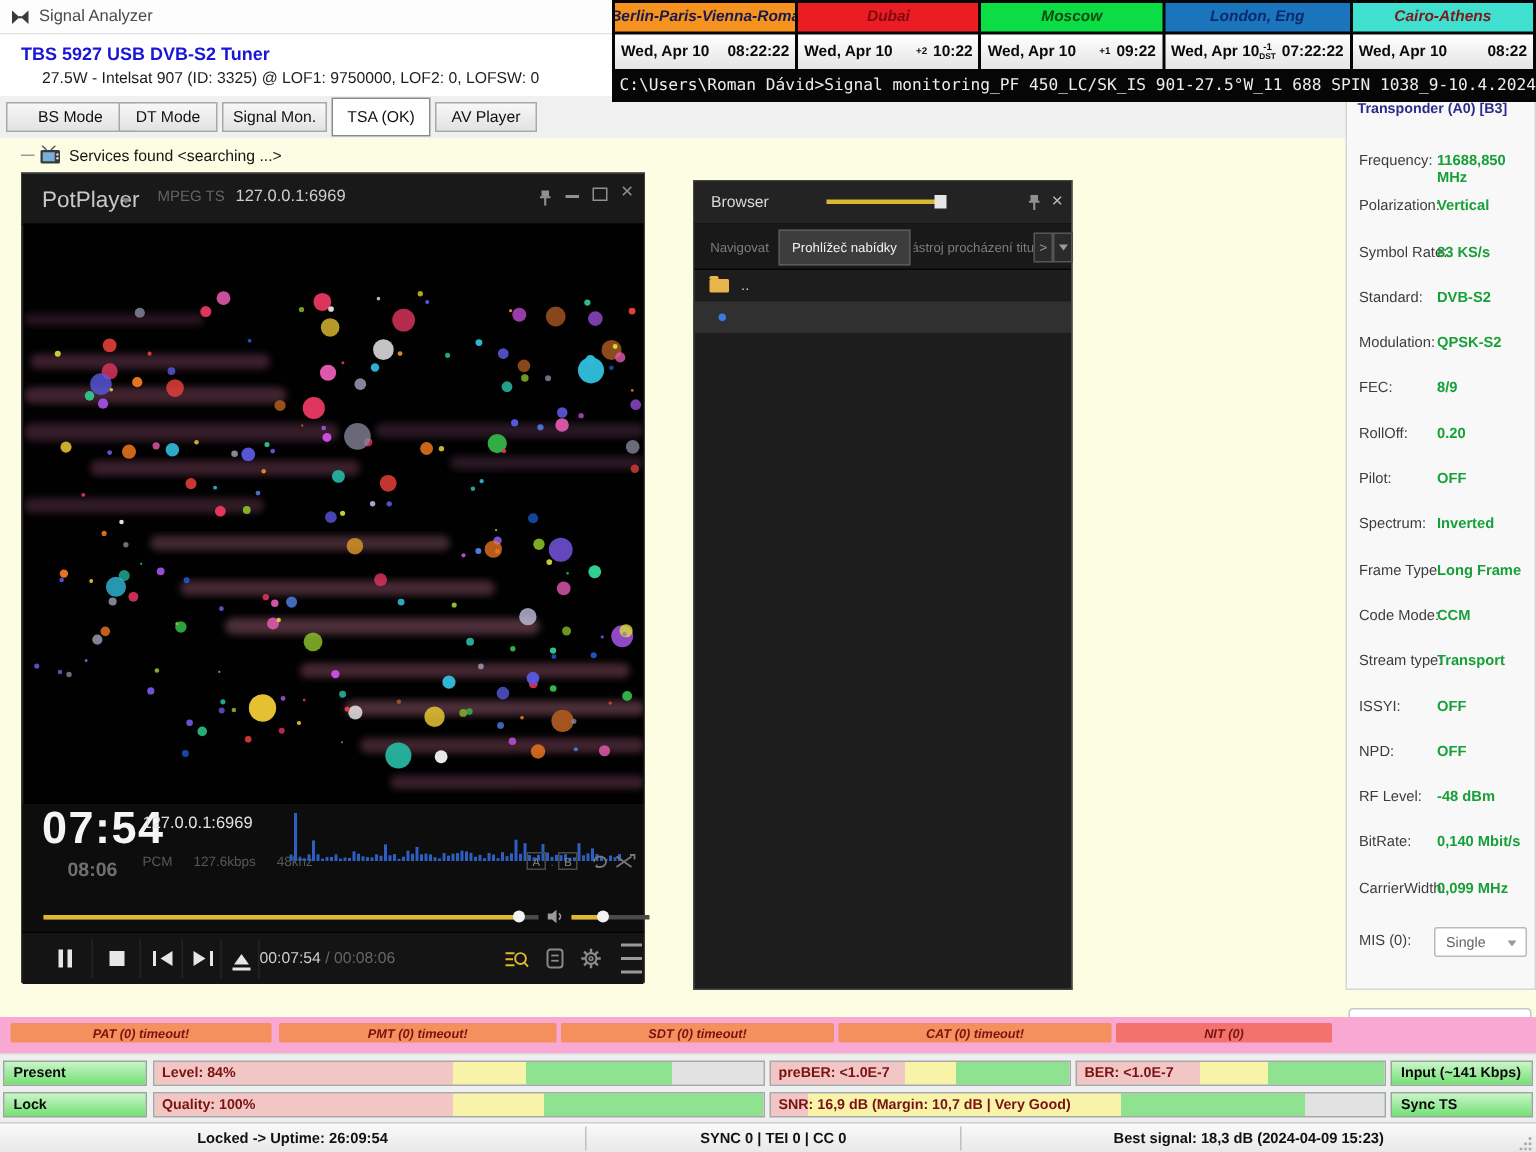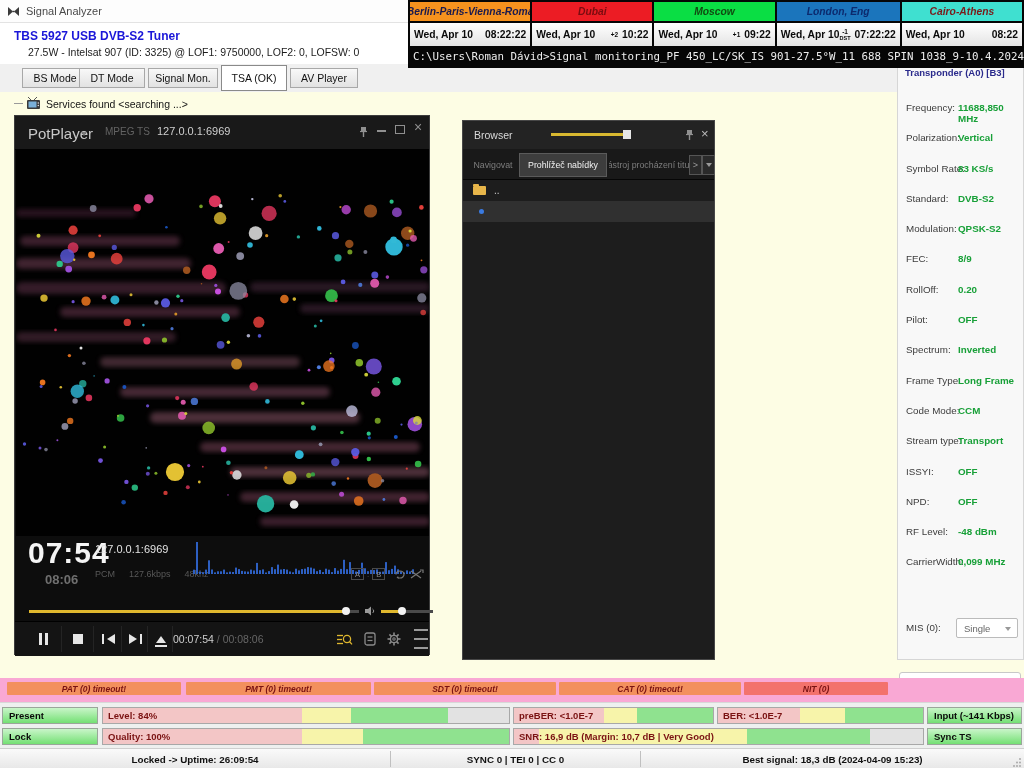--- a/index.html
+++ b/index.html
@@ -111,21 +111,21 @@
       </svg>
     <span class="t">Signal Analyzer</span>
   </div>
 
   <div class="abs header">
     <div class="tuner-name">TBS 5927 USB DVB-S2 Tuner</div>
     <div class="tuner-details">27.5W - Intelsat 907 (ID: 3325) @ LOF1: 9750000, LOF2: 0, LOFSW: 0</div>
   </div>
 
   <div class="abs tabstrip">
-    <div class="tabbtn" style="left:22px;width:66px">BS Mode</div>
+    <div class="tabbtn" style="left:4px;width:86px">BS Mode</div>
     <div class="tabbtn" style="left:79px;width:66px">DT Mode</div>
     <div class="tabbtn" style="left:148px;width:70px">Signal Mon.</div>
     <div class="tabbtn active" style="left:221px;width:66px">TSA (OK)</div>
     <div class="tabbtn" style="left:290px;width:68px">AV Player</div>
   </div>
 
   <div class="abs content">
 
     <div class="services">
       <span class="treedash"></span>
@@ -706,20 +706,24 @@
         </div>
       <div class="sigrow">
           <span class="l">NPD:</span>
           <span class="v sigval" style="color: rgb(24, 160, 56);">OFF</span>
         </div>
       <div class="sigrow">
           <span class="l">RF Level:</span>
           <span class="v sigval" style="color: rgb(24, 160, 56);">-48 dBm</span>
         </div>
       <div class="sigrow">
+          <span class="l">BitRate:</span>
+          <span class="v sigval" style="color: rgb(24, 160, 56);">0,140 Mbit/s</span>
+        </div>
+      <div class="sigrow">
           <span class="l">CarrierWidth:</span>
           <span class="v sigval" style="color: rgb(24, 160, 56);">0,099 MHz</span>
         </div>
     </div>
     <div class="misrow">
       <span class="l">MIS (0):</span>
       <div class="misbox">
         <span class="val">Single</span>
         <span class="mischev"></span>
       </div>

